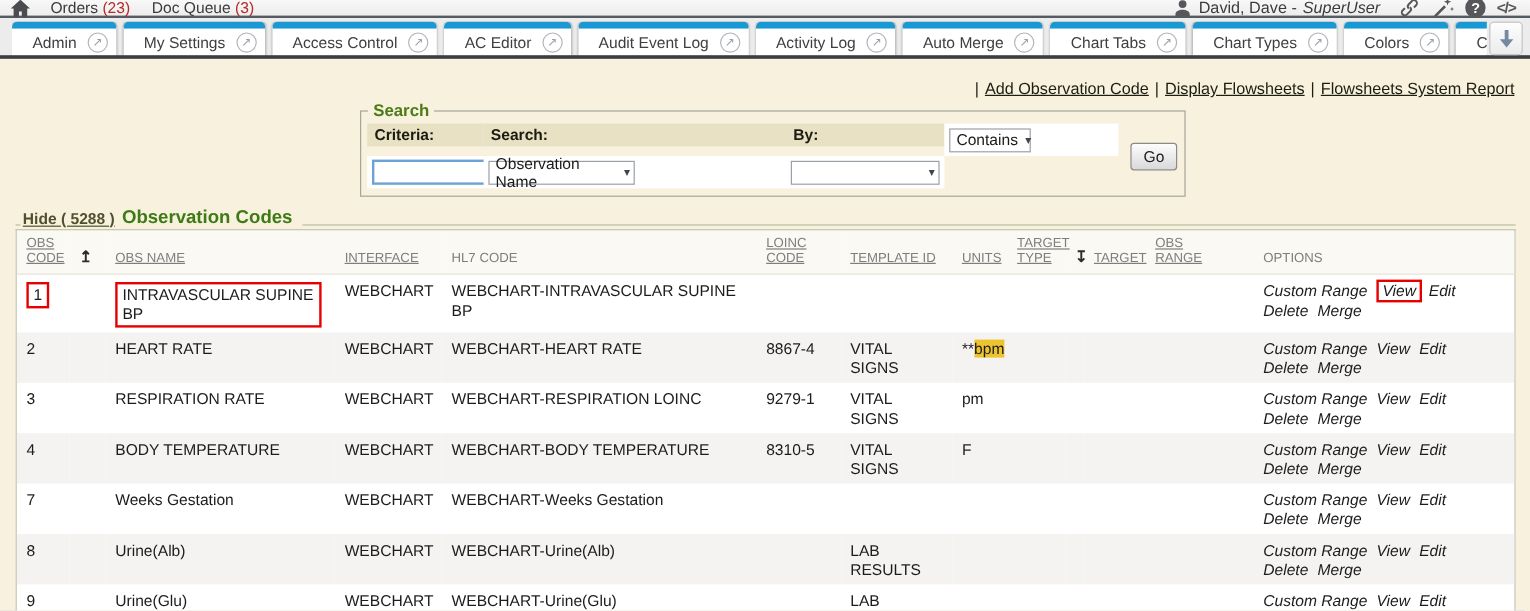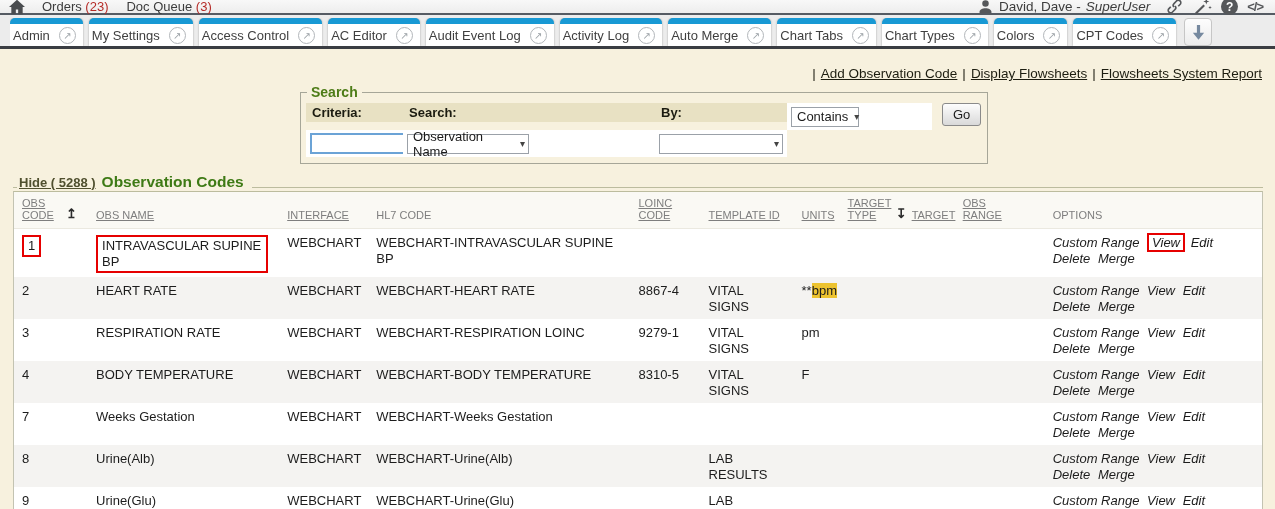--- a/index.html
+++ b/index.html
@@ -20,39 +20,39 @@
   .tb-ico{display:inline-flex;align-items:center;justify-content:center;cursor:pointer;}
   .help-ico{width:17px;height:17px;border-radius:50%;background:#55575a;color:#fff;
             font-weight:bold;font-size:12px;display:inline-flex;align-items:center;justify-content:center;}
   .code-ico{font-weight:bold;color:#55575a;font-size:13px;letter-spacing:-1px;}
 
   
   .tabbar{height:34px;background:#ececec;border-bottom:3px solid #3a3d42;
           display:flex;align-items:flex-start;padding:3px 6px 0 10px;}
   .tab{height:28px;background:#fff;border-top:6px solid #1899d4;border-radius:5px 5px 0 0;
        box-shadow:0 0 2px rgba(0,0,0,.35);display:flex;align-items:center;
-       padding:0 7px 0 3px;margin-right:6px;font-size:13px;color:#3f3f3f;cursor:pointer;flex:0 0 auto;}
+       padding:0 7px 0 17px;margin-right:6px;font-size:13px;color:#3f3f3f;cursor:pointer;flex:0 0 auto;}
   .tab-label{white-space:nowrap;}
   .tab-ext{width:17px;height:17px;border:1px solid #b2b6ba;border-radius:50%;color:#9aa0a5;
            font-size:10px;display:inline-flex;align-items:center;justify-content:center;
            margin-left:9px;flex:0 0 auto;}
   .tab-scroll{height:28px;width:28px;background:linear-gradient(#fdfdfd,#ececec);
               border:1px solid #c6c6c6;border-radius:4px;display:flex;align-items:center;
               justify-content:center;margin-left:2px;cursor:pointer;flex:0 0 auto;}
 
   
   .quick-links{padding:17px 13px 0 0;text-align:right;font-size:13.5px;color:#1d1d10;}
   .qsep{margin:0 5px;}
   .qlink{color:#1d1d10;text-decoration:underline;cursor:pointer;}
 
   
   .search-fs{margin:3px 0 0 300px;width:670px;border:1px solid #a6a698;
              padding:3px 6px 6px 5px;position:relative;}
   .search-fs legend{color:#4d7c17;font-weight:bold;font-size:14px;padding:0 4px;margin-left:1px;}
-  .search-flex{display:flex;align-items:flex-start;}
+  .search-flex{display:flex;align-items:center;}
   .search-grid{display:grid;grid-template-columns:97px 252px 132px 145px;}
   .sg-lbl{background:#e8e1c3;font-weight:bold;font-size:13px;color:#1b1b10;
           padding:2px 6px;height:19px;white-space:nowrap;}
   .sg-ctl{background:#fff;padding:3px 4px;display:flex;align-items:center;height:27px;}
   .sel{border:1px solid #9ba1a8;background:#fff;height:20px;font-size:13px;color:#1b1b1b;
        display:flex;align-items:center;justify-content:space-between;padding:0 3px 0 5px;cursor:pointer;}
   .sel .caret{color:#444;font-size:10px;margin-left:6px;}
   .sel-criteria{width:68px;}
   .sel-by{width:122px;}
   .sel-interface{width:137px;}

